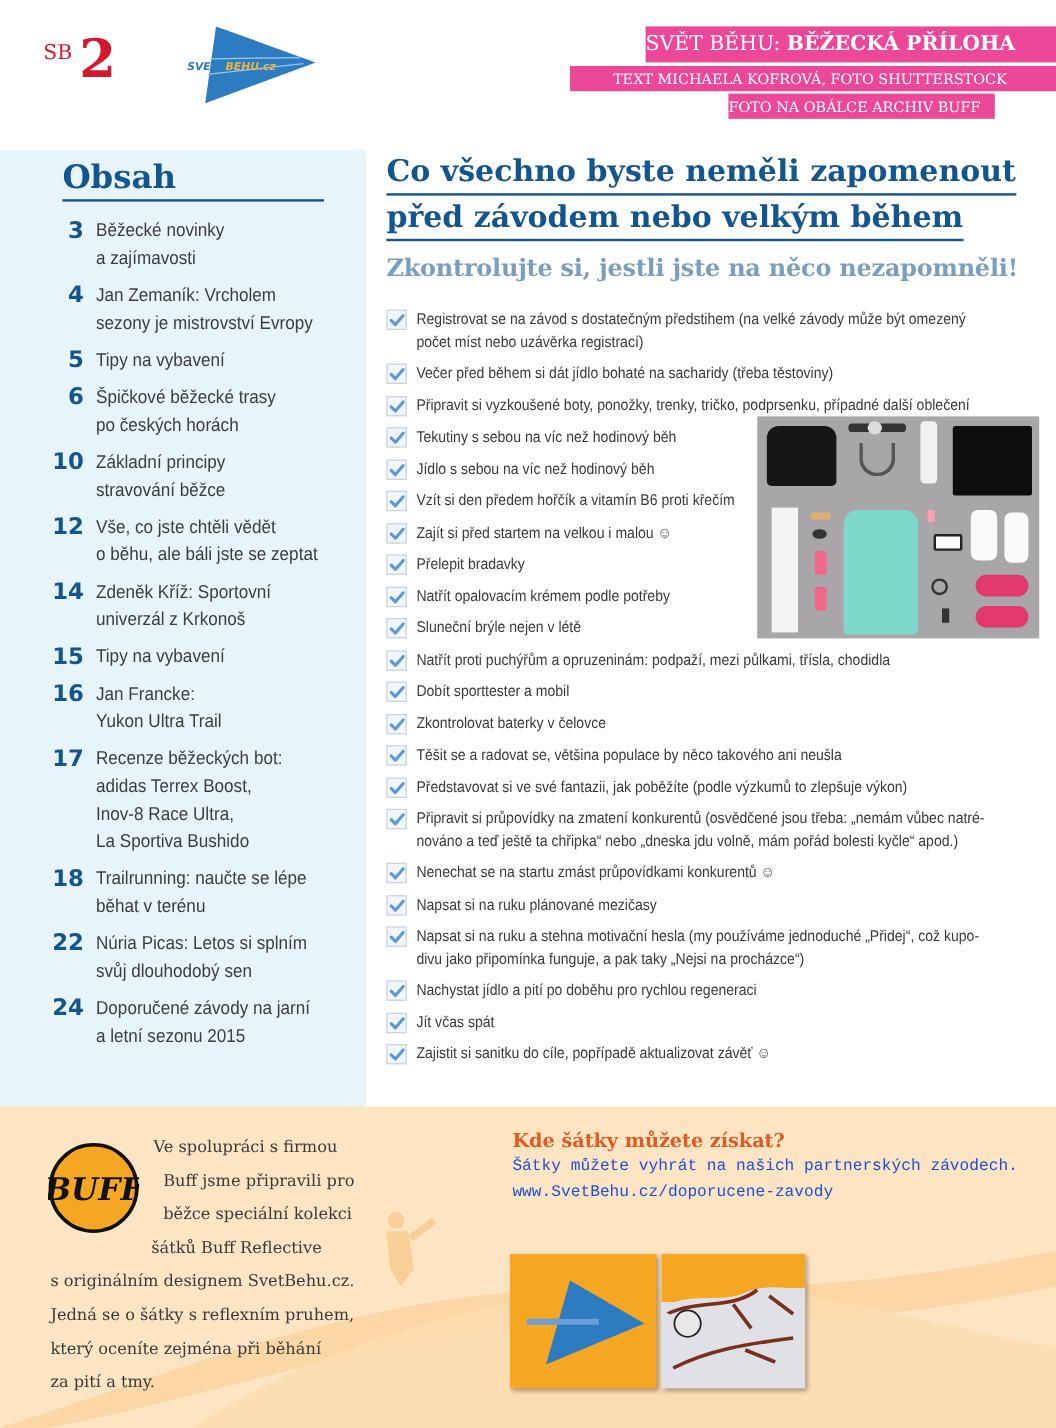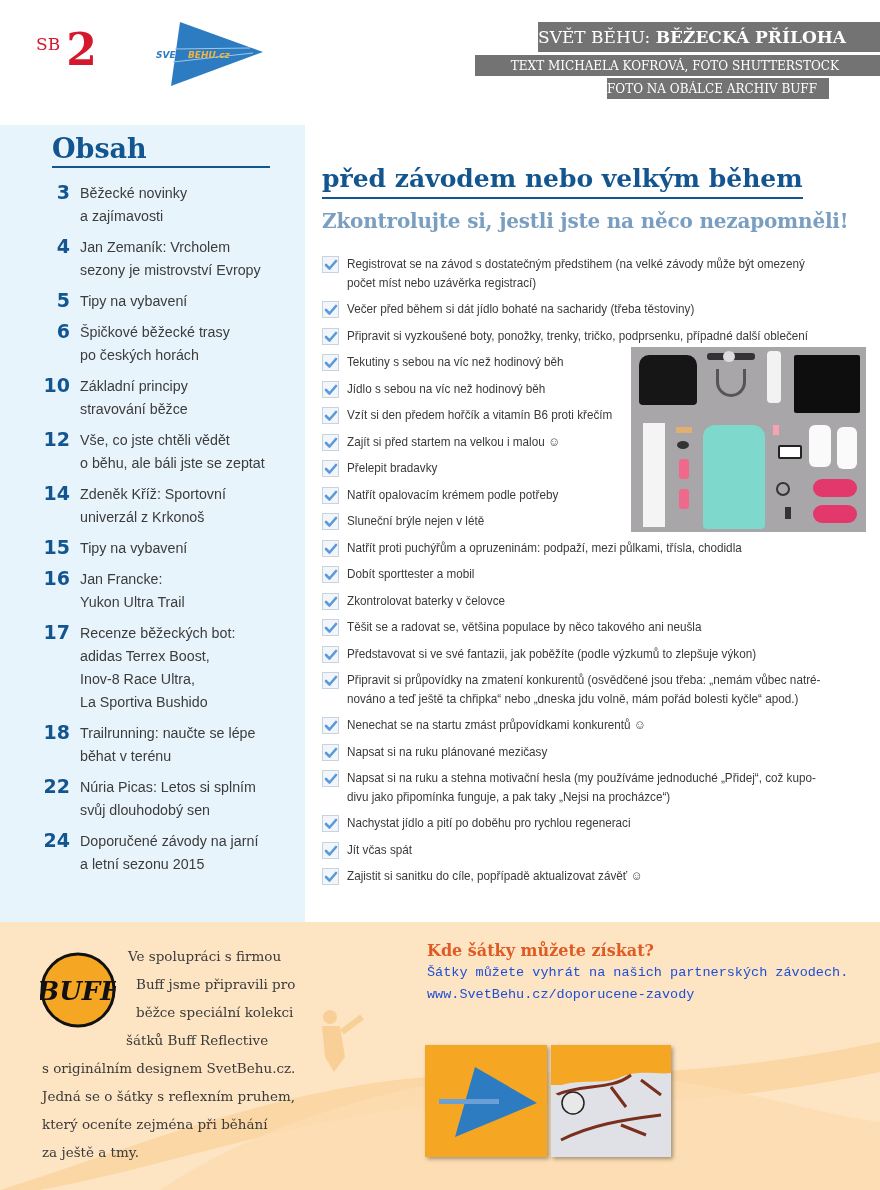--- a/index.html
+++ b/index.html
@@ -7,21 +7,21 @@
   body { position: relative; font-family: "Liberation Sans", sans-serif; color: #333; }
 
   
   .header { position: absolute; left: 0; top: 0; width: 880px; height: 120px; }
   .page-num { position: absolute; left: 36px; top: 30px; font-family: "DejaVu Serif", serif; color: #d4192e; }
   .page-num .sb { font-size: 17px; vertical-align: top; position: relative; top: 4px; }
   .page-num .num { font-size: 44px; font-weight: bold; line-height: 40px; margin-left: 6px; }
   .logo { position: absolute; left: 155px; top: 22px; width: 108px; height: 64px; }
   .logo svg { width: 100%; height: 100%; }
 
-  .bar { position: absolute; background: #737373; color: #fff; font-family: "DejaVu Serif", serif; text-align: right; white-space: nowrap; }
+  .bar { position: absolute; background: #ec4899; color: #fff; font-family: "DejaVu Serif", serif; text-align: right; white-space: nowrap; }
   .bar1 { left: 538px; top: 22px; width: 342px; height: 30px; font-size: 17px; line-height: 31px; padding-right: 44px; }
   .bar1 b { font-weight: bold; }
   .bar2 { left: 475px; top: 55px; width: 405px; height: 21px; font-size: 12px; line-height: 22px; padding-right: 41px; }
   .bar3 { left: 607px; top: 78px; width: 222px; height: 21px; font-size: 12px; line-height: 22px; padding-right: 54px; }
 
   
   .sidebar { position: absolute; left: 0; top: 125px; width: 305px; height: 797px; background: #e8f4fc; }
   .toc-title { position: absolute; left: 52px; top: 8px; width: 218px; font-family: "DejaVu Serif", serif; font-weight: bold; font-size: 27px; color: #13558f; padding-bottom: 2px; border-bottom: 2px solid #13558f; }
   .toc-list { position: absolute; left: 36px; top: 56px; width: 262px; list-style: none; }
   .toc-item { display: flex; margin-bottom: 8px; }
@@ -171,21 +171,21 @@
         <span class="toc-text">
           <span style="display: block;">Doporučené závody na jarní</span>
           <span style="display: block;">a letní sezonu 2015</span>
         </span>
       </li>
     </ul>
 </div>
 
 <div class="main">
   <h1 class="headline">
-    <br>
+    <span>Co všechno byste neměli zapomenout</span><br>
     <span>před závodem nebo velkým během</span>
   </h1>
   <div class="subhead">Zkontrolujte si, jestli jste na něco nezapomněli!</div>
   <ul class="checklist" id="checklist">
       <li class="check-item">
         <span class="check-box">
           <svg viewBox="0 0 14 14">
             <path d="M2,7 L5.5,10.5 L12,3" stroke="#5b9ad8" stroke-width="2.6" fill="none" stroke-linecap="round" stroke-linejoin="round"></path>
           </svg>
         </span>
@@ -447,21 +447,21 @@
     </svg>
   </div>
   <div class="promo">
     <span class="l" style="padding-left:86px">Ve spolupráci s firmou</span>
     <span class="l" style="padding-left:94px">Buff jsme připravili pro</span>
     <span class="l" style="padding-left:94px">běžce speciální kolekci</span>
     <span class="l" style="padding-left:84px">šátků Buff Reflective</span>
     <span class="l">s originálním designem SvetBehu.cz.</span>
     <span class="l">Jedná se o šátky s reflexním pruhem,</span>
     <span class="l">který oceníte zejména při běhání</span>
-    <span class="l">za ještě a tmy.</span>
+    <span class="l">za pití a tmy.</span>
   </div>
   <div class="where">
     <div class="where-title">Kde šátky můžete získat?</div>
     <div class="where-text">Šátky můžete vyhrát na našich partnerských závodech.</div>
     <div class="where-text">www.SvetBehu.cz/doporucene-zavody</div>
   </div>
   <div class="scarf1">
     <svg viewBox="0 0 122 112" width="122" height="112">
       <polygon points="50,22 112,58 30,92" fill="#2d7cc1"></polygon>
       <rect x="14" y="54" width="60" height="5" fill="#6aa0d6"></rect>

